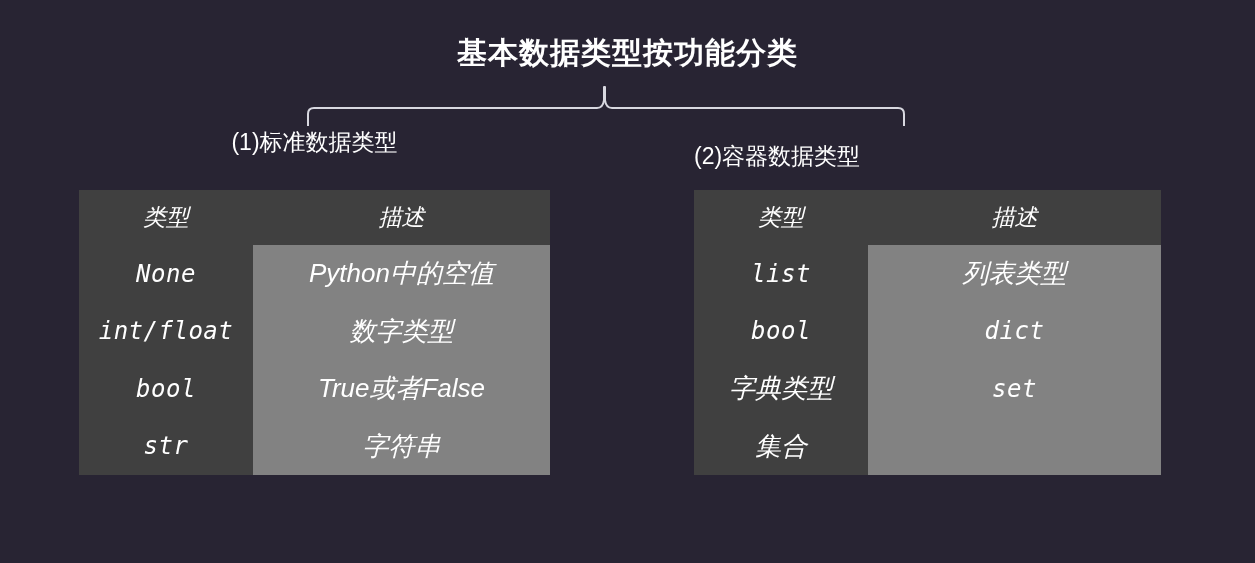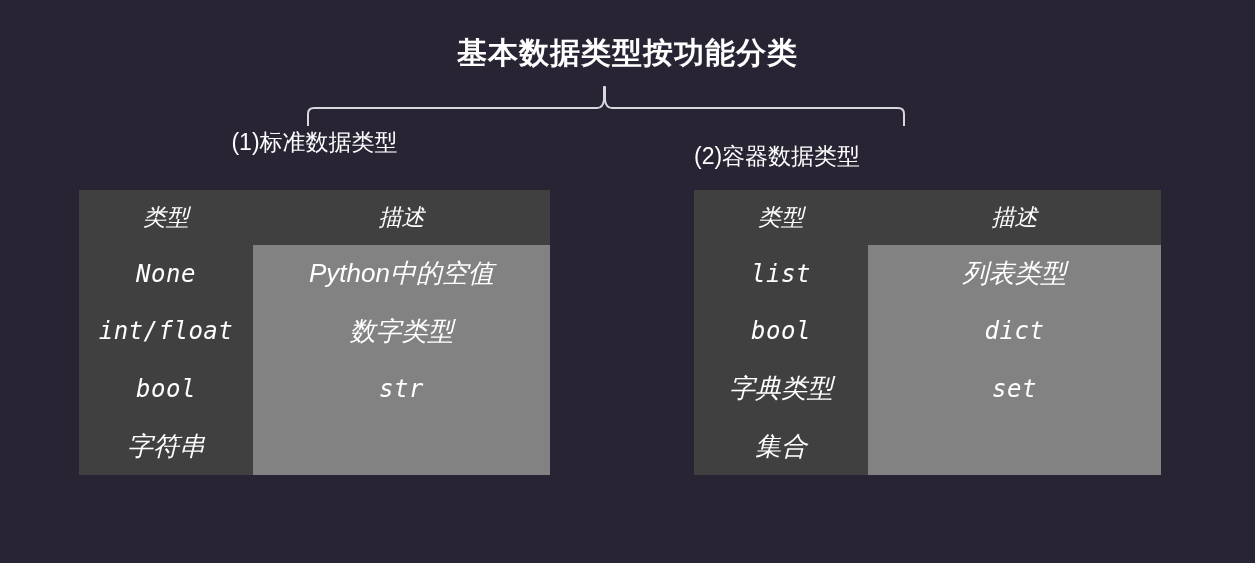--- a/index.html
+++ b/index.html
@@ -141,20 +141,21 @@
       <div class="cell head">类型</div>
       <div class="cell head">描述</div>
 
       <div class="cell type">None</div>
       <div class="cell desc">Python中的空值</div>
 
       <div class="cell type">int/float</div>
       <div class="cell desc">数字类型</div>
 
       <div class="cell type">bool</div>
+      <div class="cell desc">True或者False</div>
 
       <div class="cell type">str</div>
       <div class="cell desc">字符串</div>
     </div>
   </div>
 
   <div class="group-label right">(2)容器数据类型</div>
 
   <div class="table right">
     <div class="desc-panel"></div>

